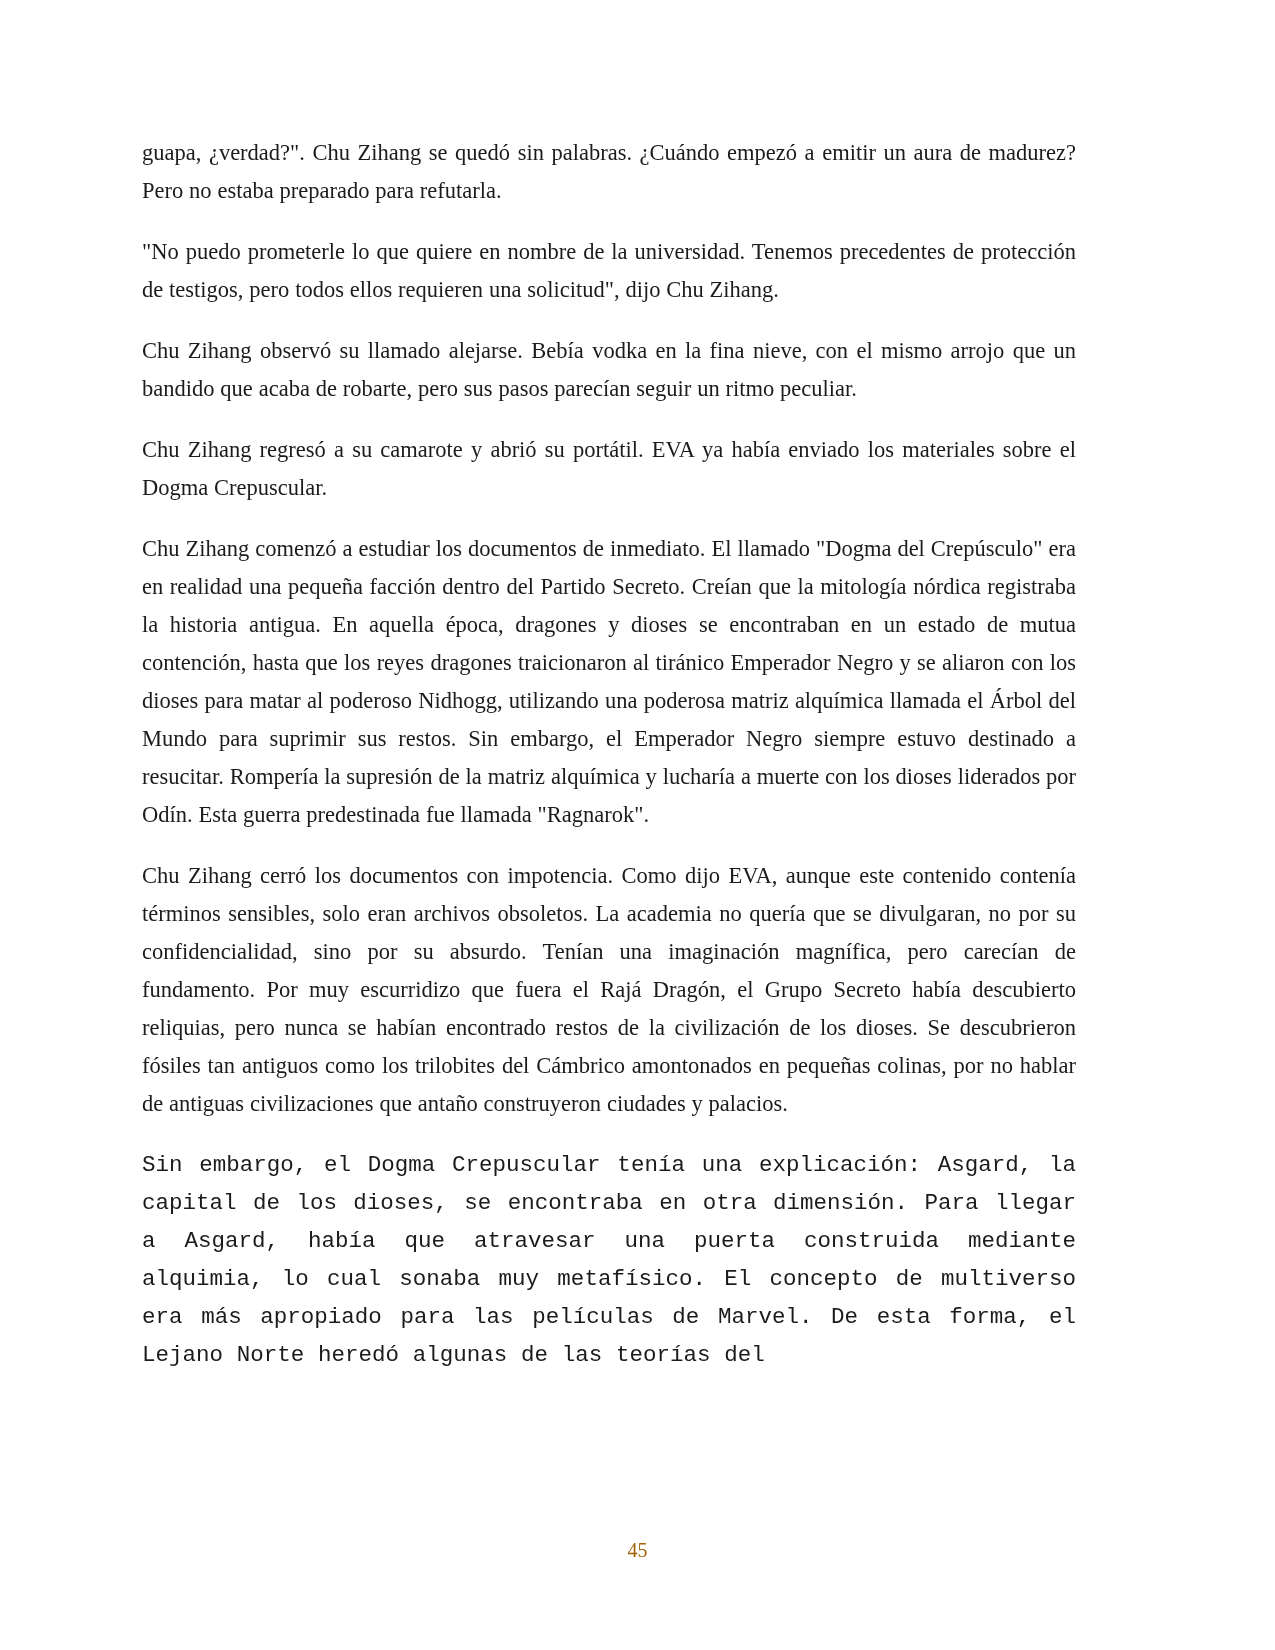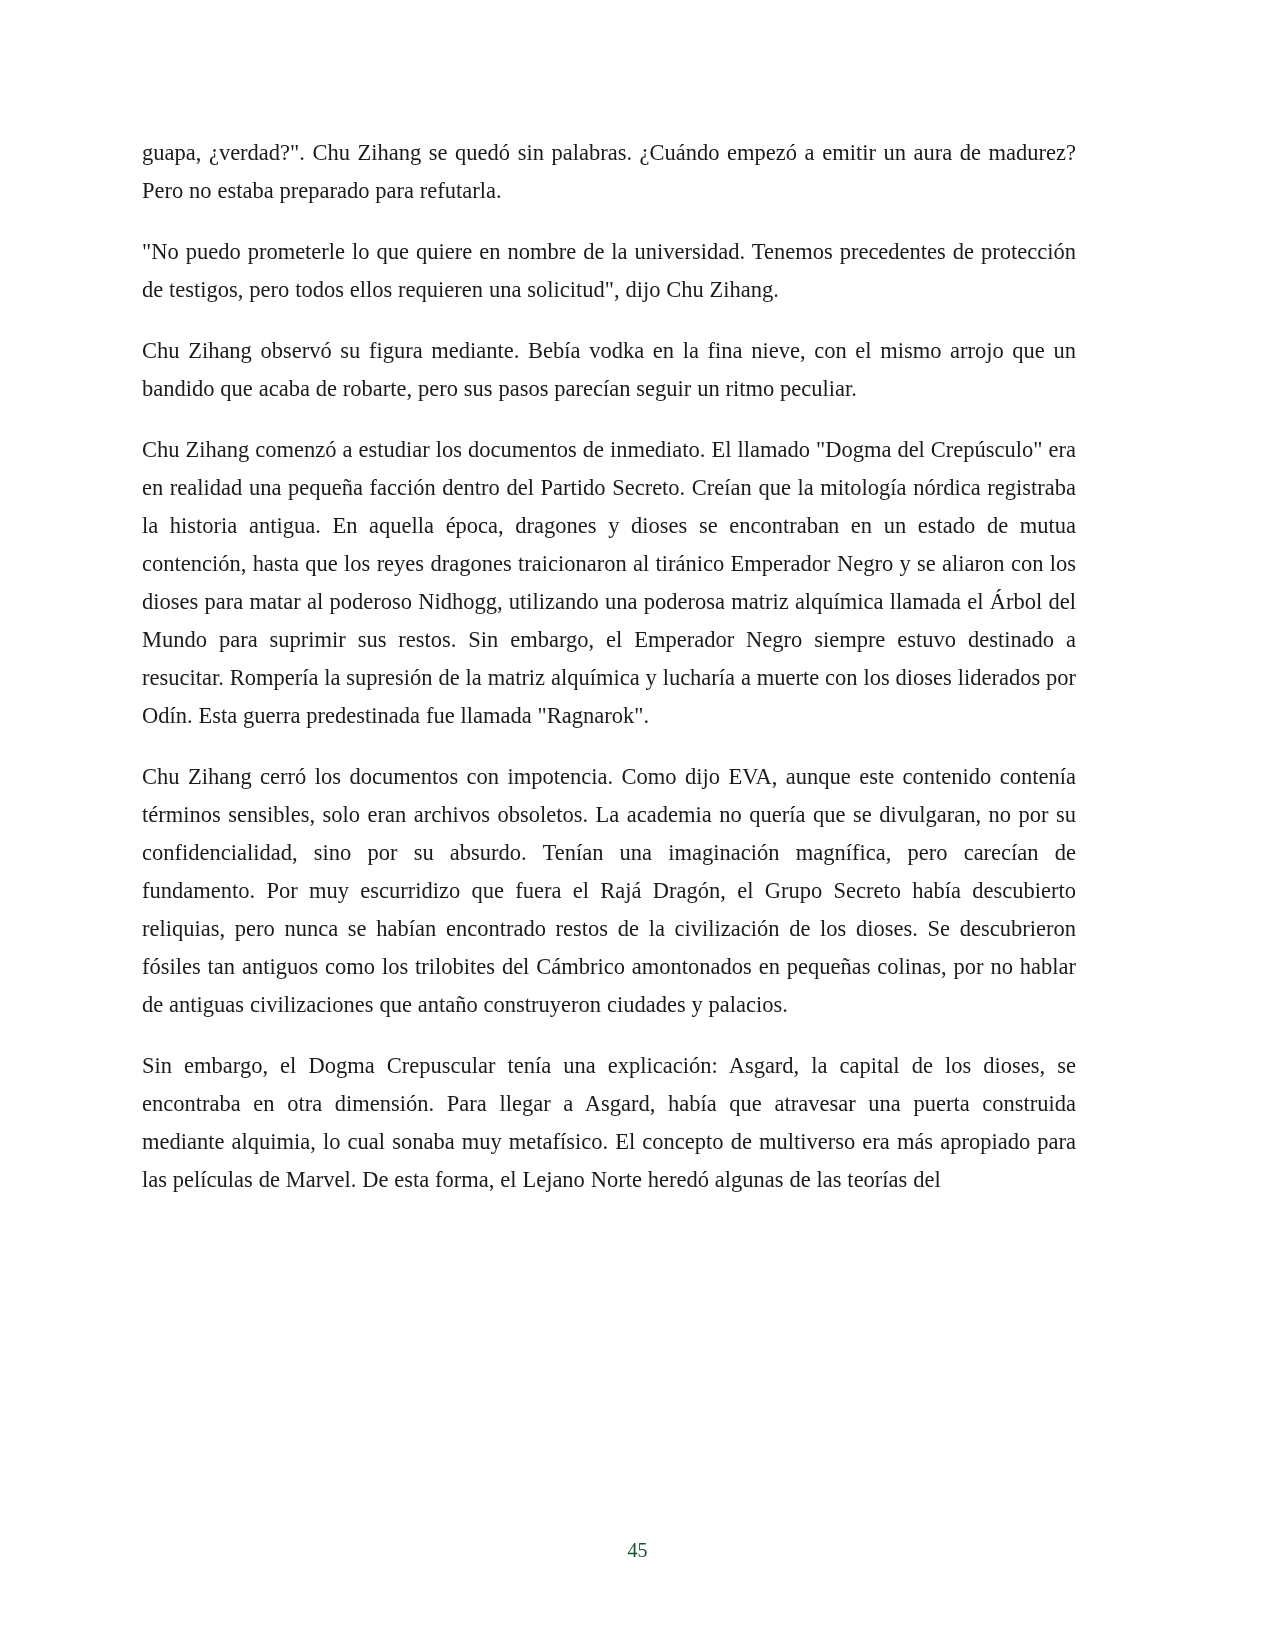--- a/index.html
+++ b/index.html
@@ -34,43 +34,45 @@
     text-align: justify;
     text-justify: inter-word;
     margin: 0 0 23px 0;
     -webkit-hyphens: none;
     hyphens: none;
     word-spacing: 0.01em;
   }
 
   .para:last-of-type {
     margin-bottom: 16px;
+    font-family: Liberation Mono, monospace;
   }
 
   .page-number {
     position: absolute;
     left: 0;
     right: 0;
     top: 1540px;
     text-align: center;
     font-family: "Liberation Serif", "DejaVu Serif", serif;
     font-size: 20px;
-    color: #14532d;
+    color: #a16207;
     line-height: 1;
   }
 </style>
 </head>
 <body>
 
 <div class="page">
 
   <div class="content">
     <p class="para">guapa, ¿verdad?". Chu Zihang se quedó sin palabras. ¿Cuándo empezó a emitir un aura de madurez? Pero no estaba preparado para refutarla.</p>
     <p class="para">"No puedo prometerle lo que quiere en nombre de la universidad. Tenemos precedentes de protección de testigos, pero todos ellos requieren una solicitud", dijo Chu Zihang.</p>
-    <p class="para">Chu Zihang observó su figura mediante. Bebía vodka en la fina nieve, con el mismo arrojo que un bandido que acaba de robarte, pero sus pasos parecían seguir un ritmo peculiar.</p>
+    <p class="para">Chu Zihang observó su llamado alejarse. Bebía vodka en la fina nieve, con el mismo arrojo que un bandido que acaba de robarte, pero sus pasos parecían seguir un ritmo peculiar.</p>
+    <p class="para">Chu Zihang regresó a su camarote y abrió su portátil. EVA ya había enviado los materiales sobre el Dogma Crepuscular.</p>
     <p class="para">Chu Zihang comenzó a estudiar los documentos de inmediato. El llamado "Dogma del Crepúsculo" era en realidad una pequeña facción dentro del Partido Secreto. Creían que la mitología nórdica registraba la historia antigua. En aquella época, dragones y dioses se encontraban en un estado de mutua contención, hasta que los reyes dragones traicionaron al tiránico Emperador Negro y se aliaron con los dioses para matar al poderoso Nidhogg, utilizando una poderosa matriz alquímica llamada el Árbol del Mundo para suprimir sus restos. Sin embargo, el Emperador Negro siempre estuvo destinado a resucitar. Rompería la supresión de la matriz alquímica y lucharía a muerte con los dioses liderados por Odín. Esta guerra predestinada fue llamada "Ragnarok".</p>
     <p class="para">Chu Zihang cerró los documentos con impotencia. Como dijo EVA, aunque este contenido contenía términos sensibles, solo eran archivos obsoletos. La academia no quería que se divulgaran, no por su confidencialidad, sino por su absurdo. Tenían una imaginación magnífica, pero carecían de fundamento. Por muy escurridizo que fuera el Rajá Dragón, el Grupo Secreto había descubierto reliquias, pero nunca se habían encontrado restos de la civilización de los dioses. Se descubrieron fósiles tan antiguos como los trilobites del Cámbrico amontonados en pequeñas colinas, por no hablar de antiguas civilizaciones que antaño construyeron ciudades y palacios.</p>
     <p class="para">Sin embargo, el Dogma Crepuscular tenía una explicación: Asgard, la capital de los dioses, se encontraba en otra dimensión. Para llegar a Asgard, había que atravesar una puerta construida mediante alquimia, lo cual sonaba muy metafísico. El concepto de multiverso era más apropiado para las películas de Marvel. De esta forma, el Lejano Norte heredó algunas de las teorías del</p>
   </div>
 
   <div class="page-number">45</div>
 
 </div>
 
 </body></html>

